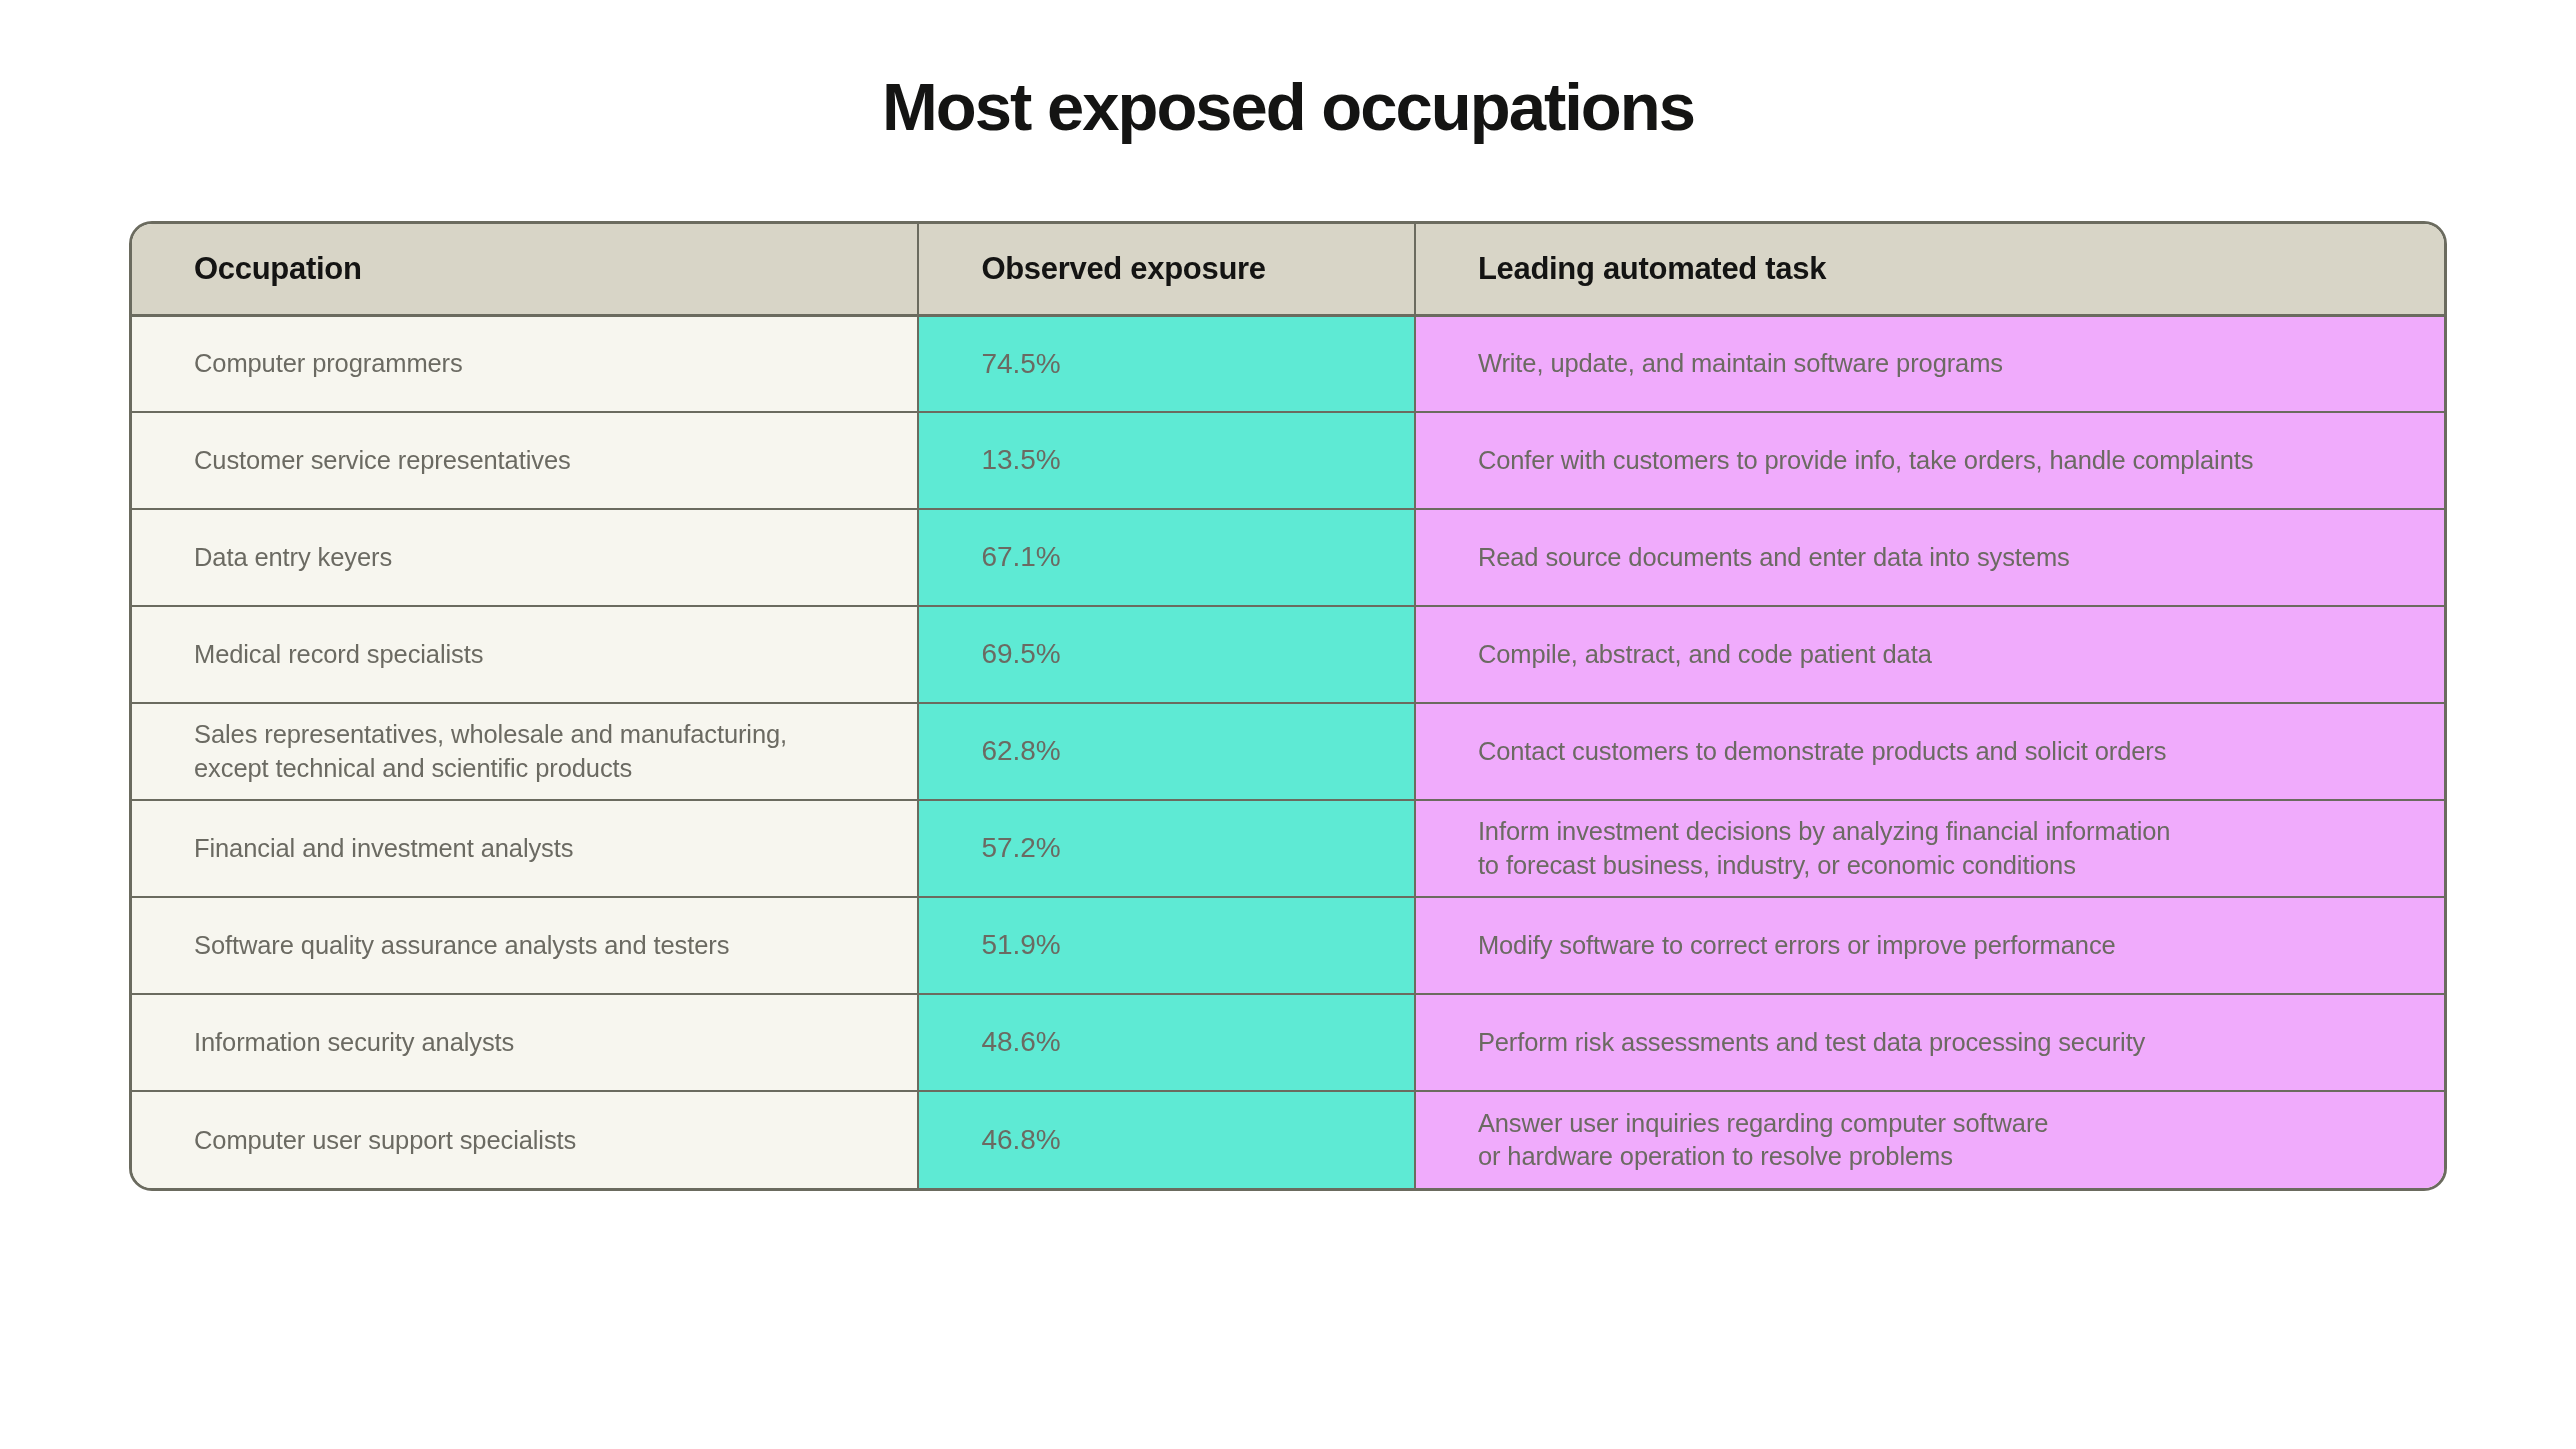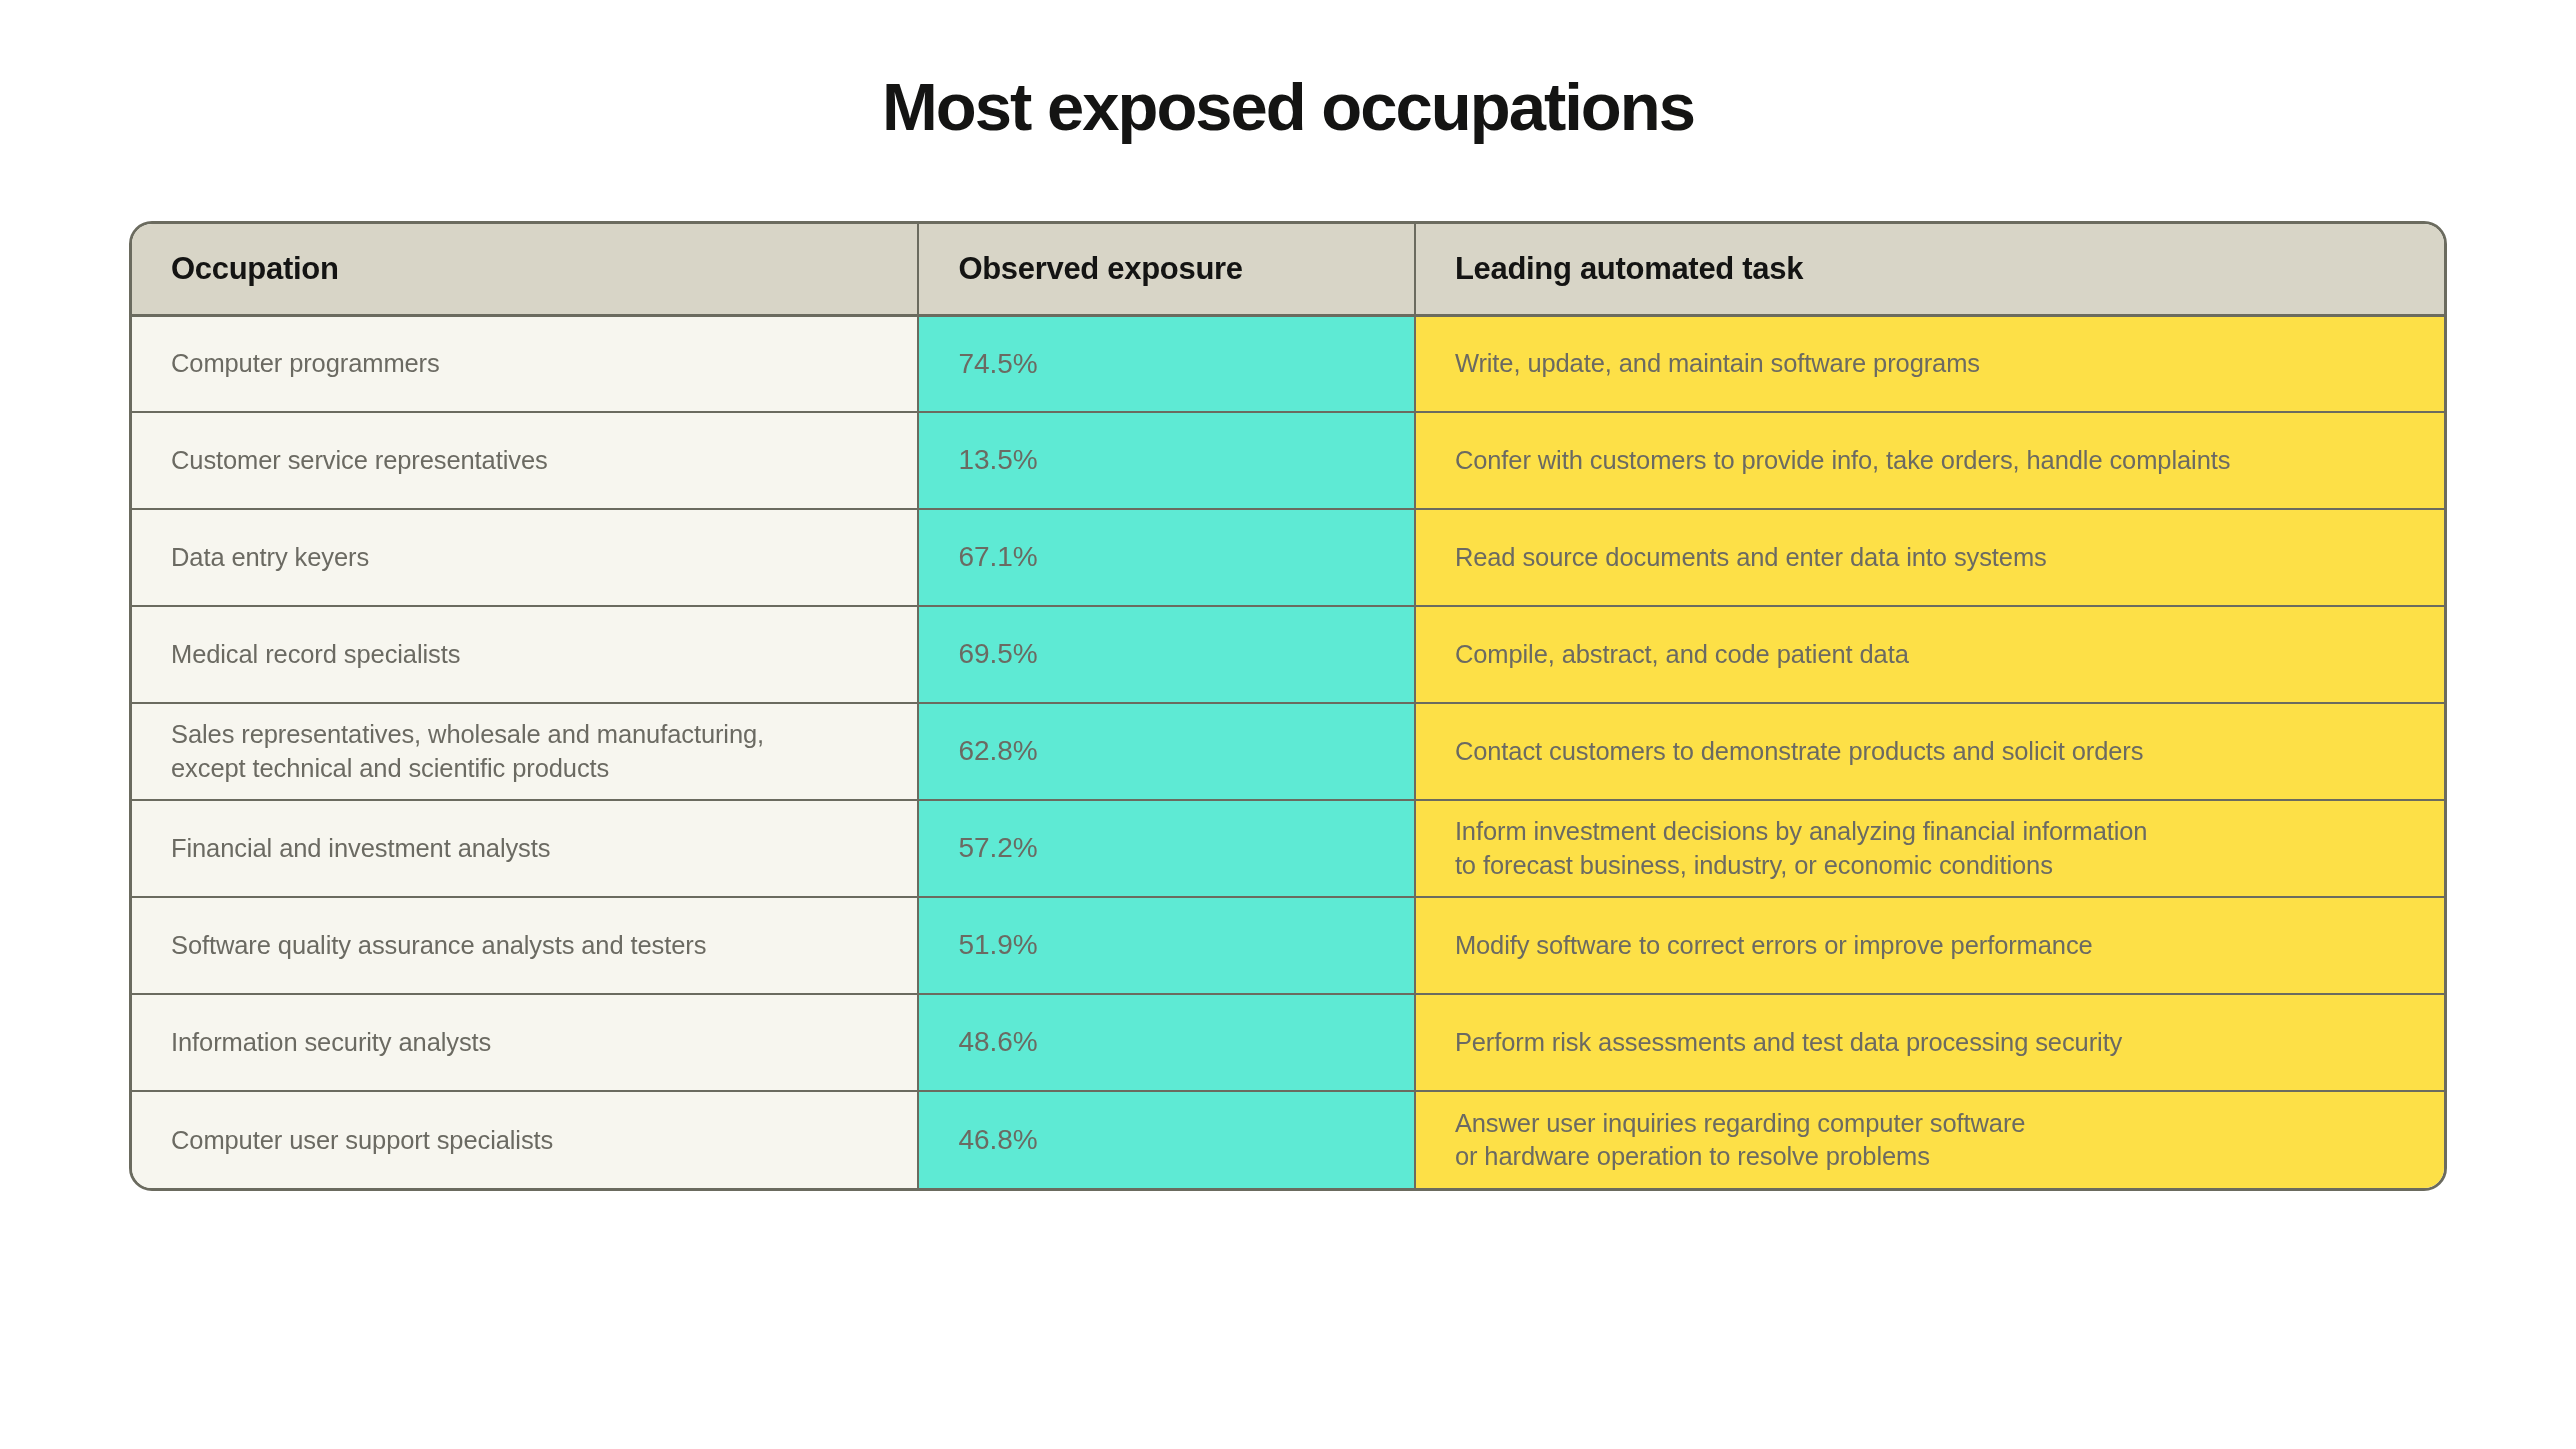--- a/index.html
+++ b/index.html
@@ -40,21 +40,21 @@
   table.exposure-table {
     border-collapse: collapse;
     table-layout: fixed;
     width: 100%;
   }
   col.c-occupation { width: 784px; }
   col.c-exposure  { width: 495px;  }
   col.c-task      { width: 1026px; }
 
   th, td {
-    padding: 0 34px 0 39px;
+    padding: 0 34px 0 62px;
     vertical-align: middle;
     text-align: left;
     box-sizing: border-box;
   }
   th {
     height: 91px;
     background: #d8d5c7;
     color: #141413;
     font-size: 31px;
     font-weight: 700;
@@ -68,21 +68,21 @@
   td {
     height: 97px;
     color: #6b6a62;
     font-size: 25.5px;
     line-height: 1.32;
     white-space: pre-line;
     letter-spacing: -0.1px;
   }
   td.occupation-cell { background: #f7f6ef; }
   td.exposure-cell   { background: #5eead4; font-size: 28px; letter-spacing: 0; }
-  td.task-cell       { background: #fde047; }
+  td.task-cell       { background: #f0abfc; }
 </style>
 </head>
 <body>
 
 <div class="page">
 
   <h1 class="page-title">Most exposed occupations</h1>
 
   <div class="table-wrap">
     <table class="exposure-table">

